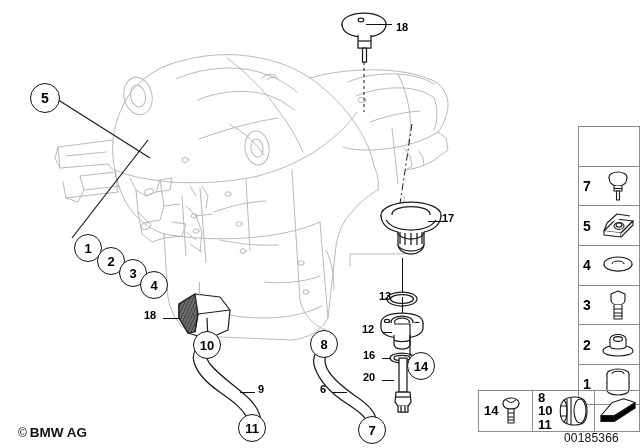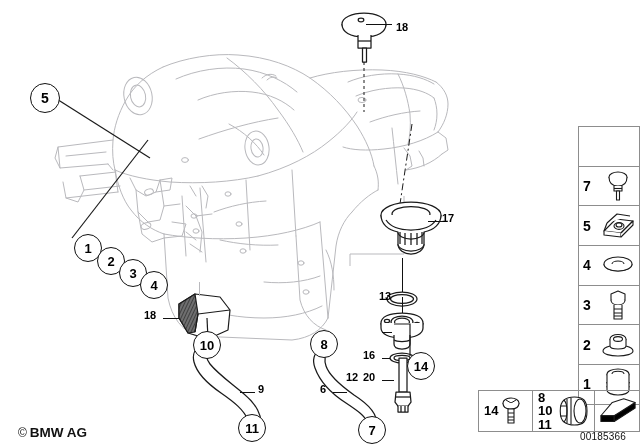--- a/index.html
+++ b/index.html
@@ -37,21 +37,21 @@
   #bottom-legend{position:absolute;left:478px;top:390px;width:162px;height:42px;
                  border:1px solid #8d8d8d;box-sizing:border-box;display:flex;z-index:30;}
   .bl-cell{position:relative;height:100%;box-sizing:border-box;
            border-right:1px solid #8d8d8d;display:flex;align-items:center;}
   .bl-cell:last-child{border-right:none;}
   .bl-cell .bnum{font-weight:bold;font-size:13px;line-height:1.02;margin-left:5px;
                  white-space:pre-line;}
   .bl-cell .bart{position:absolute;right:4px;top:50%;transform:translateY(-50%);
                  width:34px;height:34px;}
 
-  #diagram-number{position:absolute;left:580px;top:431px;font-size:10px;
+  #diagram-number{position:absolute;left:564px;top:431px;font-size:12px;
                   letter-spacing:.2px;color:#111;z-index:30;}
   #copyright{position:absolute;left:18px;top:425px;font-size:13.5px;font-weight:bold;
              color:#111;z-index:30;display:flex;align-items:center;gap:3px;}
   #copyright .cmark{font-size:12px;font-weight:normal;}
 
   svg{display:block;overflow:visible;}
 </style>
 </head>
 <body>
 
@@ -308,21 +308,21 @@
   <div class="callout c-md" style="left:140px;top:271px;">4</div>
   <div class="callout c-md" style="left:193px;top:331px;">10</div>
   <div class="callout c-md" style="left:238px;top:414px;">11</div>
   <div class="callout c-md" style="left:310px;top:330px;">8</div>
   <div class="callout c-md" style="left:358px;top:416px;">7</div>
   <div class="callout c-md" style="left:407px;top:352px;">14</div>
 
   <div class="numlabel" style="left:396px;top:22px;">18</div>
   <div class="numlabel" style="left:442px;top:213px;">17</div>
   <div class="numlabel" style="left:363px;top:291px;margin-left:16px;">13</div>
-  <div class="numlabel" style="left:346px;top:324px;margin-top:48px;">12</div>
+  <div class="numlabel" style="left:362px;top:324px;">12</div>
   <div class="numlabel" style="left:363px;top:350px;">16</div>
   <div class="numlabel" style="left:363px;top:372px;">20</div>
   <div class="numlabel" style="left:144px;top:310px;">18</div>
   <div class="numlabel" style="left:258px;top:384px;">9</div>
   <div class="numlabel" style="left:320px;top:384px;">6</div>
 
   <div id="legend-panel">
 
     <div class="legend-row">
       <span class="lnum"></span>

